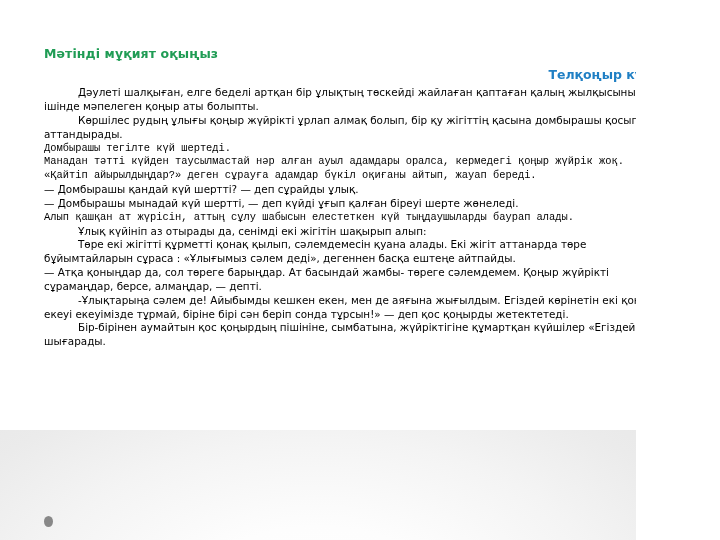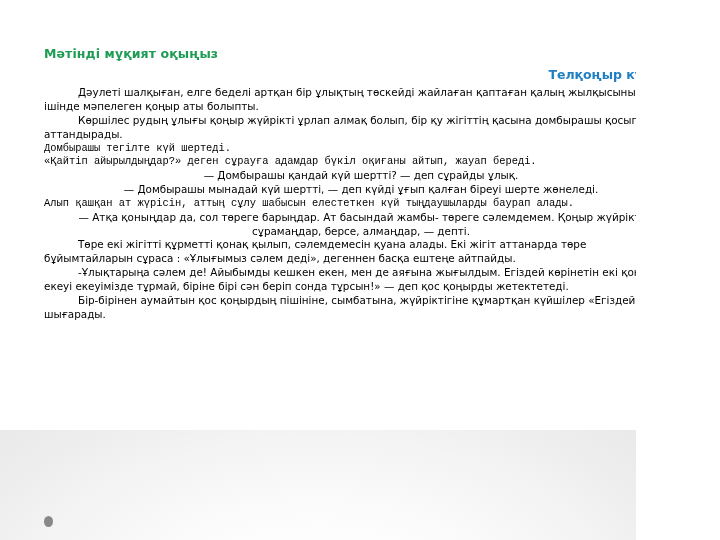--- a/index.html
+++ b/index.html
@@ -76,21 +76,20 @@
     margin: 0;
     padding: 0;
     text-indent: 34px;
   }
   .para.noindent {
     text-indent: 0;
     font-family: Liberation Mono, monospace;
   }
   .para.dash {
     text-indent: 0;
-    text-align: center;
   }
 
   .deco-dot {
     position: absolute;
     z-index: 3;
     width: 9px;
     height: 11px;
     border-radius: 50%;
     background: #7f7f7f;
     opacity: 0.92;
@@ -106,26 +105,28 @@
   <div class="content">
 
     <div class="heading">Мәтінді мұқият оқыңыз</div>
 
     <div class="subtitle">Телқоңыр күйі</div>
 
     <div class="body-text">
       <p class="para">Дәулеті шалқыған, елге беделі артқан бір ұлықтың төскейді жайлаған қаптаған қалың жылқысының ішінде мәпелеген қоңыр аты болыпты.</p>
       <p class="para">Көршілес рудың ұлығы қоңыр жүйрікті ұрлап алмақ болып, бір қу жігіттің қасына домбырашы қосып аттандырады.</p>
       <p class="para noindent">Домбырашы тегілте күй шертеді.</p>
+      <p class="para noindent">Манадан тәтті күйден таусылмастай нәр алған ауыл адамдары  оралса, кермедегі қоңыр жүйрік жоқ.</p>
       <p class="para noindent">«Қайтіп айырылдыңдар?» деген сұрауға адамдар бүкіл оқиғаны айтып, жауап береді.</p>
       <p class="para dash">— Домбырашы қандай күй шертті? — деп сұрайды ұлық.</p>
       <p class="para dash">— Домбырашы мынадай күй шертті, — деп күйді ұғып қалған біреуі шерте жөнеледі.</p>
       <p class="para noindent">Алып қашқан ат жүрісін,  аттың сұлу шабысын  елестеткен күй тыңдаушыларды баурап алады.</p>
+      <p class="para">Ұлық күйініп аз отырады да, сенімді екі жігітін шақырып алып:</p>
+      <p class="para">Төре екі жігітті құрметті қонақ қылып, сәлемдемесін қуана алады. Екі жігіт аттанарда төре бұйымтайларын сұраса : «Ұлығымыз сәлем деді», дегеннен басқа ештеңе айтпайды.</p>
       <p class="para dash">— Атқа қоныңдар да, сол төреге барыңдар. Ат басындай жамбы- төреге сәлемдемем. Қоңыр жүйрікті сұрамаңдар, берсе, алмаңдар, — депті.</p>
-      <p class="para">Төре екі жігітті құрметті қонақ қылып, сәлемдемесін қуана алады. Екі жігіт аттанарда төре бұйымтайларын сұраса : «Ұлығымыз сәлем деді», дегеннен басқа ештеңе айтпайды.</p>
       <p class="para">-Ұлықтарыңа сәлем де! Айыбымды кешкен екен, мен де аяғына жығылдым. Егіздей көрінетін екі қоңырдың  екеуі  екеуімізде тұрмай, біріне бірі сән беріп сонда тұрсын!» — деп қос қоңырды жетектетеді.</p>
       <p class="para">Бір-бірінен аумайтын қос қоңырдың пішініне, сымбатына, жүйріктігіне құмартқан күйшілер «Егіздей» күйін шығарады.</p>
     </div>
 
   </div>
 
   <div class="deco-dot left"></div>
   <div class="deco-dot right"></div>
 
 </div>

